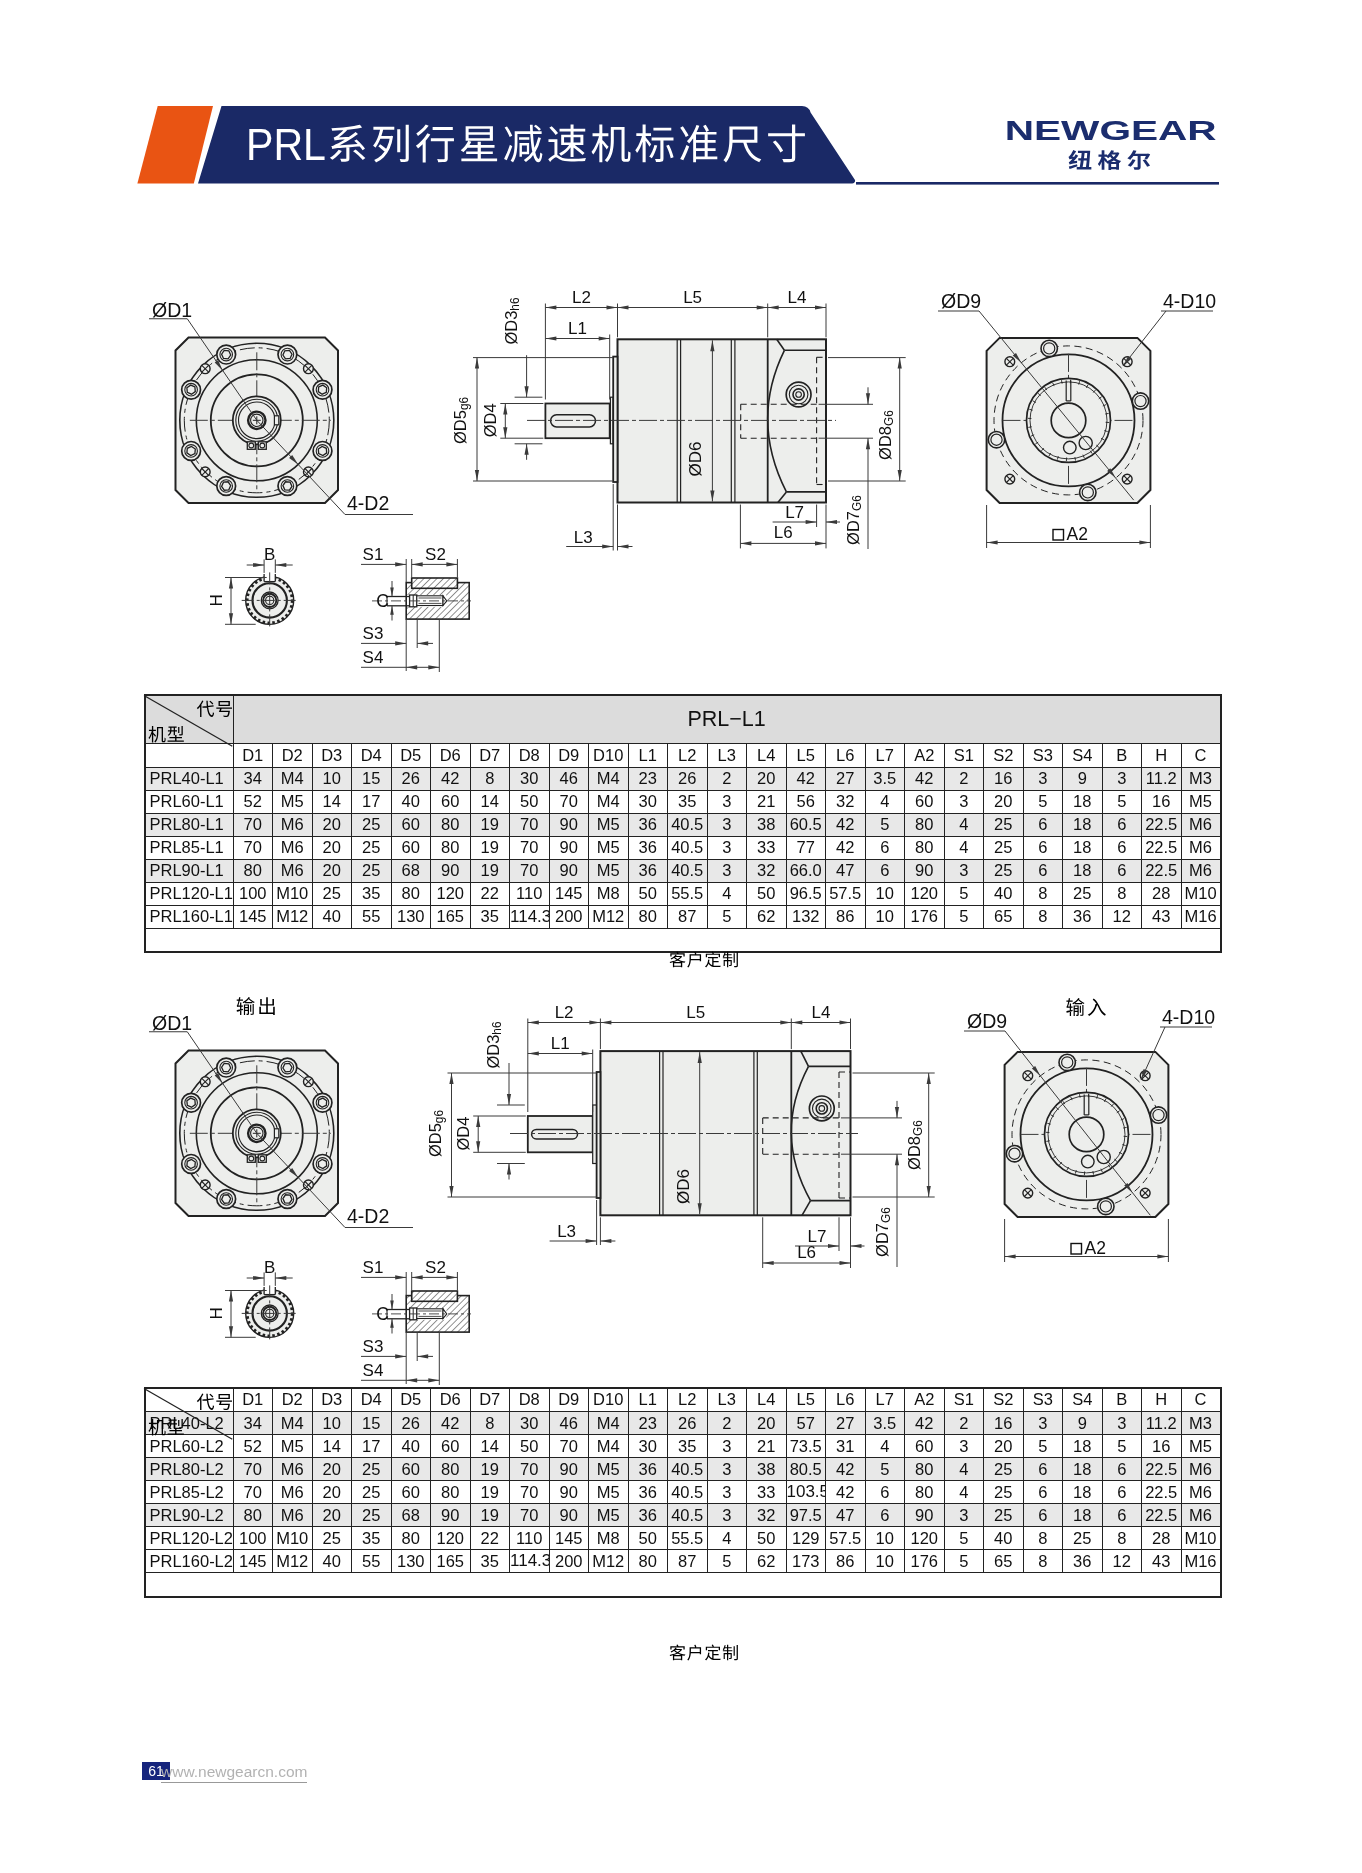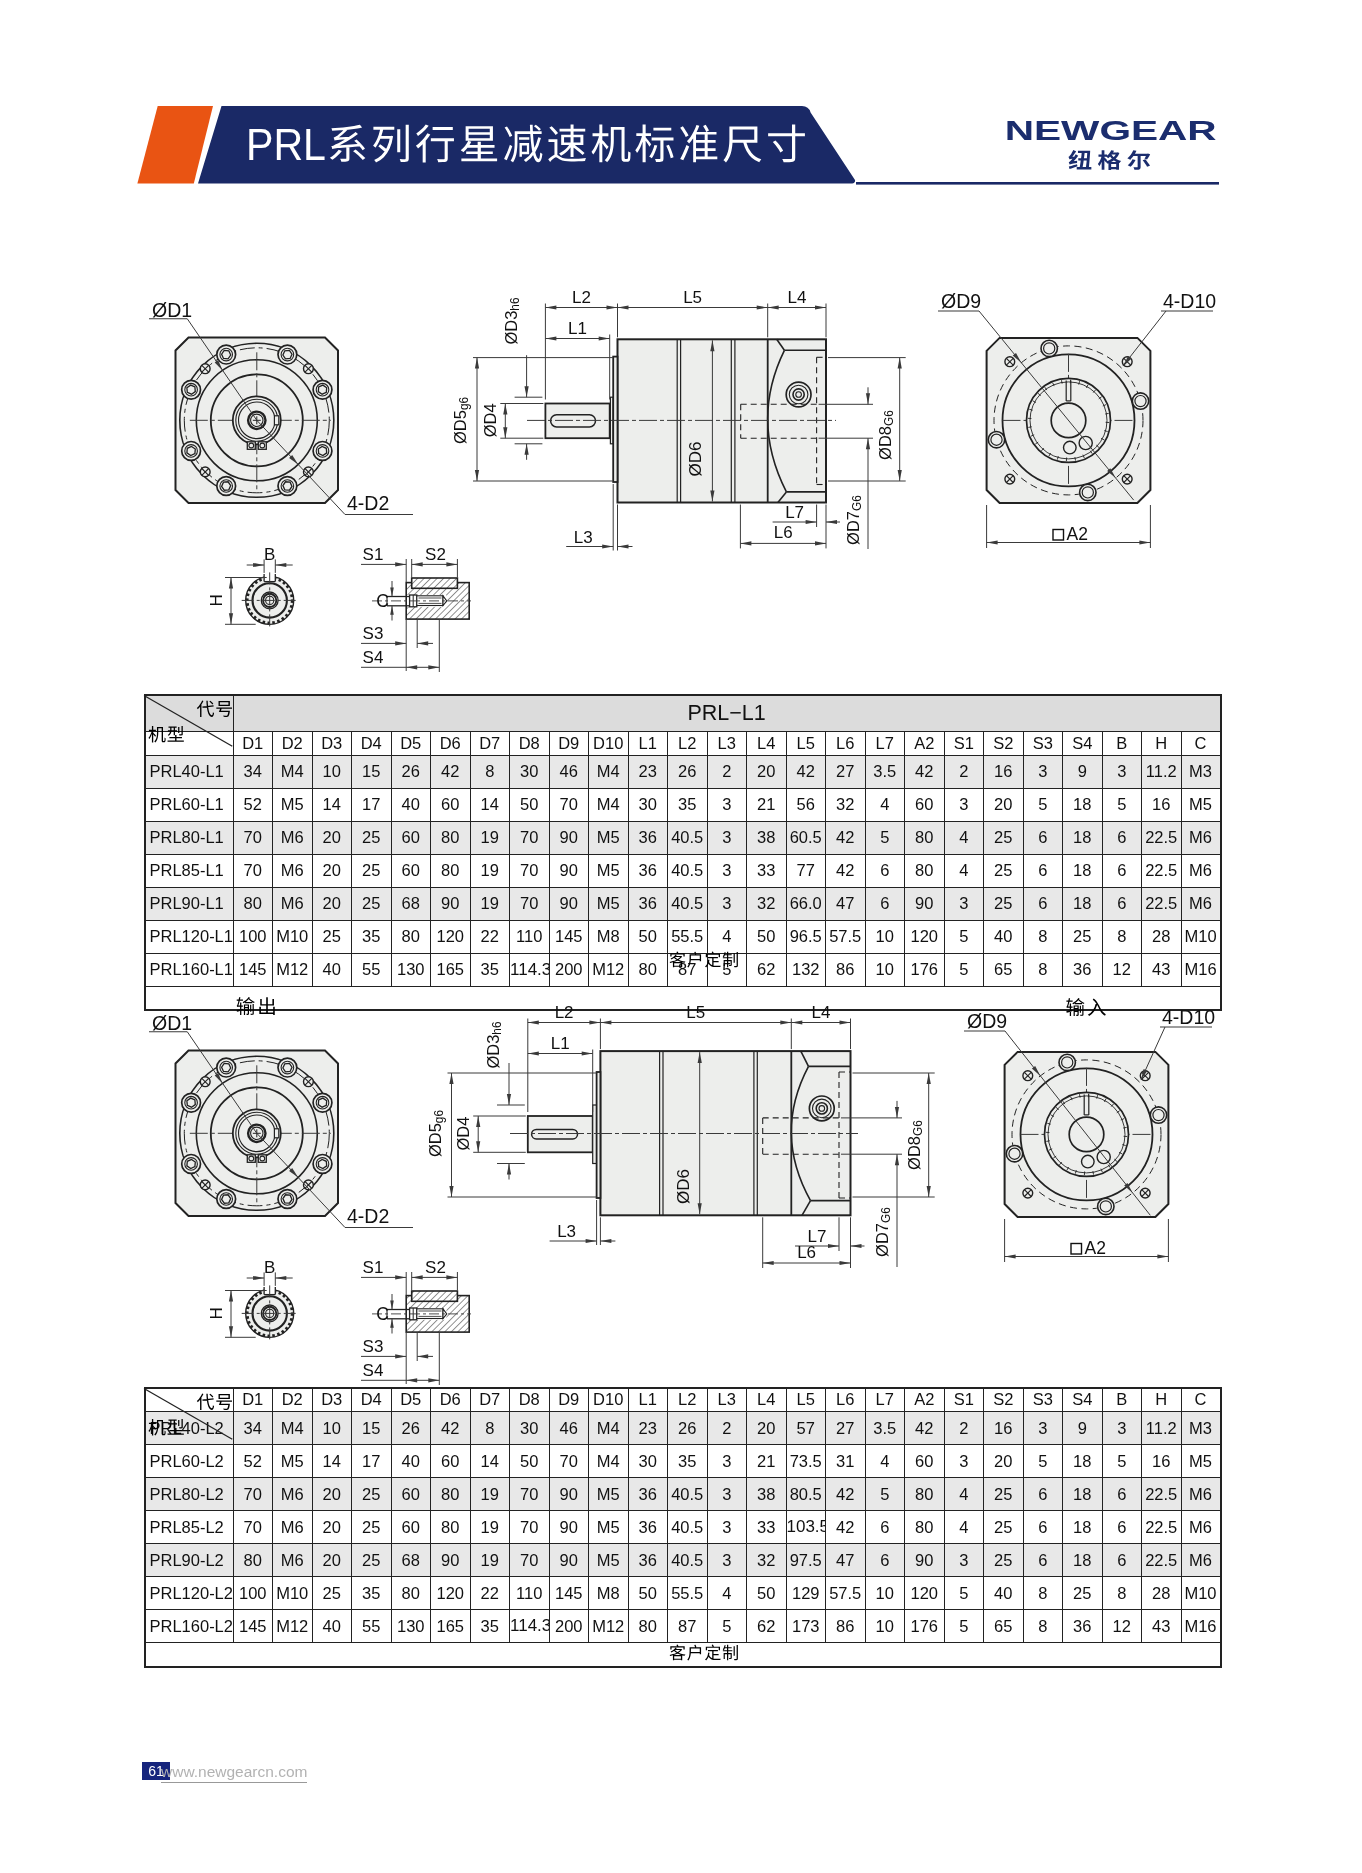--- a/index.html
+++ b/index.html
@@ -1,23 +1,23 @@
 <!DOCTYPE html>
 <html><head><meta charset="utf-8"><style>
 *{margin:0;padding:0;box-sizing:border-box}
 html,body{width:1362px;height:1873px;background:#fff;font-family:"Liberation Sans",sans-serif;position:relative;overflow:hidden}
 table.dim{position:absolute;left:143.5px;width:1076px;border-collapse:collapse;table-layout:fixed;
  font-size:16.5px;color:#111;border:2px solid #222}
 table.dim td{border:1px solid #222;text-align:center;padding:0;overflow:hidden;white-space:nowrap}
 table.dim col.c0{width:88.5px}
-table.dim tr.h1{height:36px}
+table.dim tr.h1{height:48px}
 table.dim tr.h1 td{background:#dcdcdc}
 table.dim td.ttl{font-size:21.5px}
 table.dim tr.h2{height:24px}
-table.dim tr{height:33px}
+table.dim tr{height:23px}
 table.dim tr.ft{height:24px}
 table.dim tr.alt td{background:#e8e8e8}
 table.dim td.mn{text-align:left;padding-left:4px}
 table.dim td.sm{font-size:17px}
 td.diag{background:#dcdcdc}
 .fnum{position:absolute;left:142px;top:1762px;width:28px;height:18px;background:#16257d;color:#fff;
  font-size:14px;text-align:center;line-height:18px}
 .furl{position:absolute;left:161px;top:1763px;font-size:15.5px;color:#b2b2b2;border-bottom:1.4px solid #999;padding-bottom:1px}
 </style></head>
 <body>

